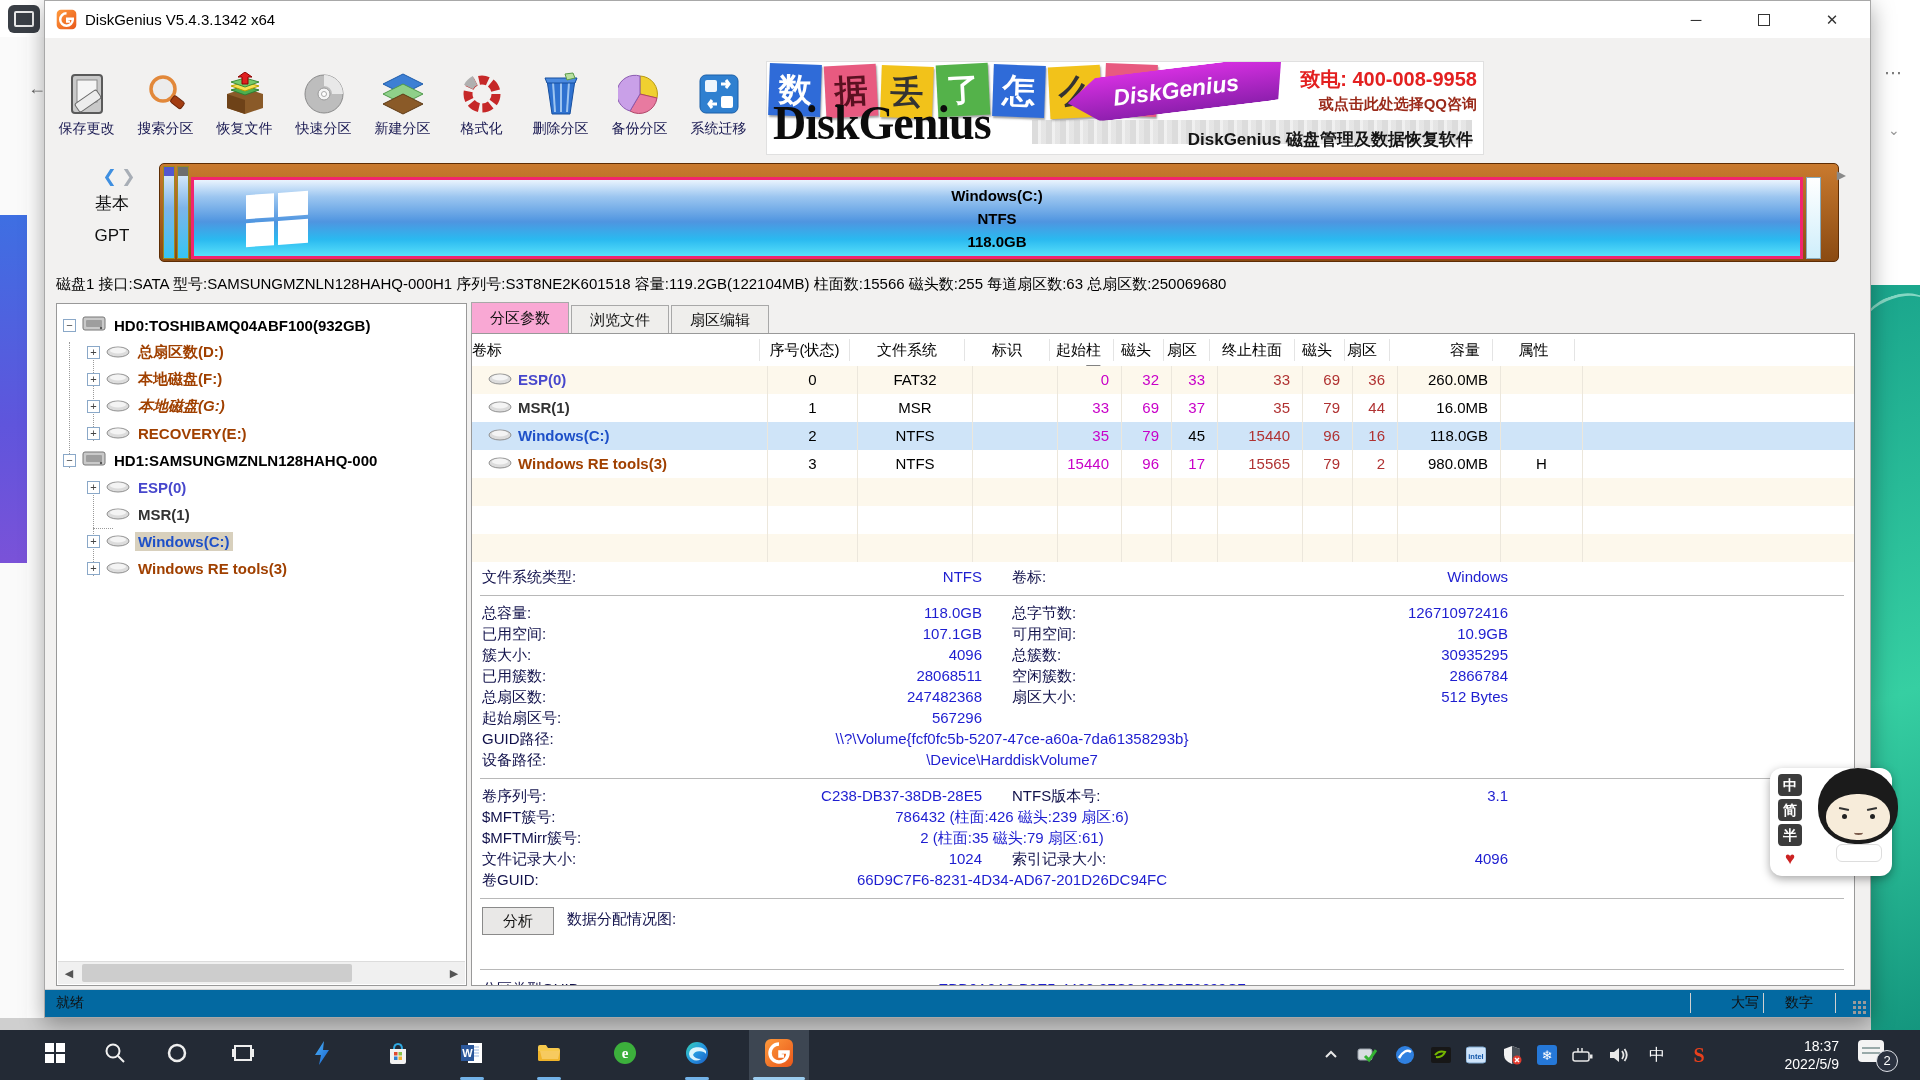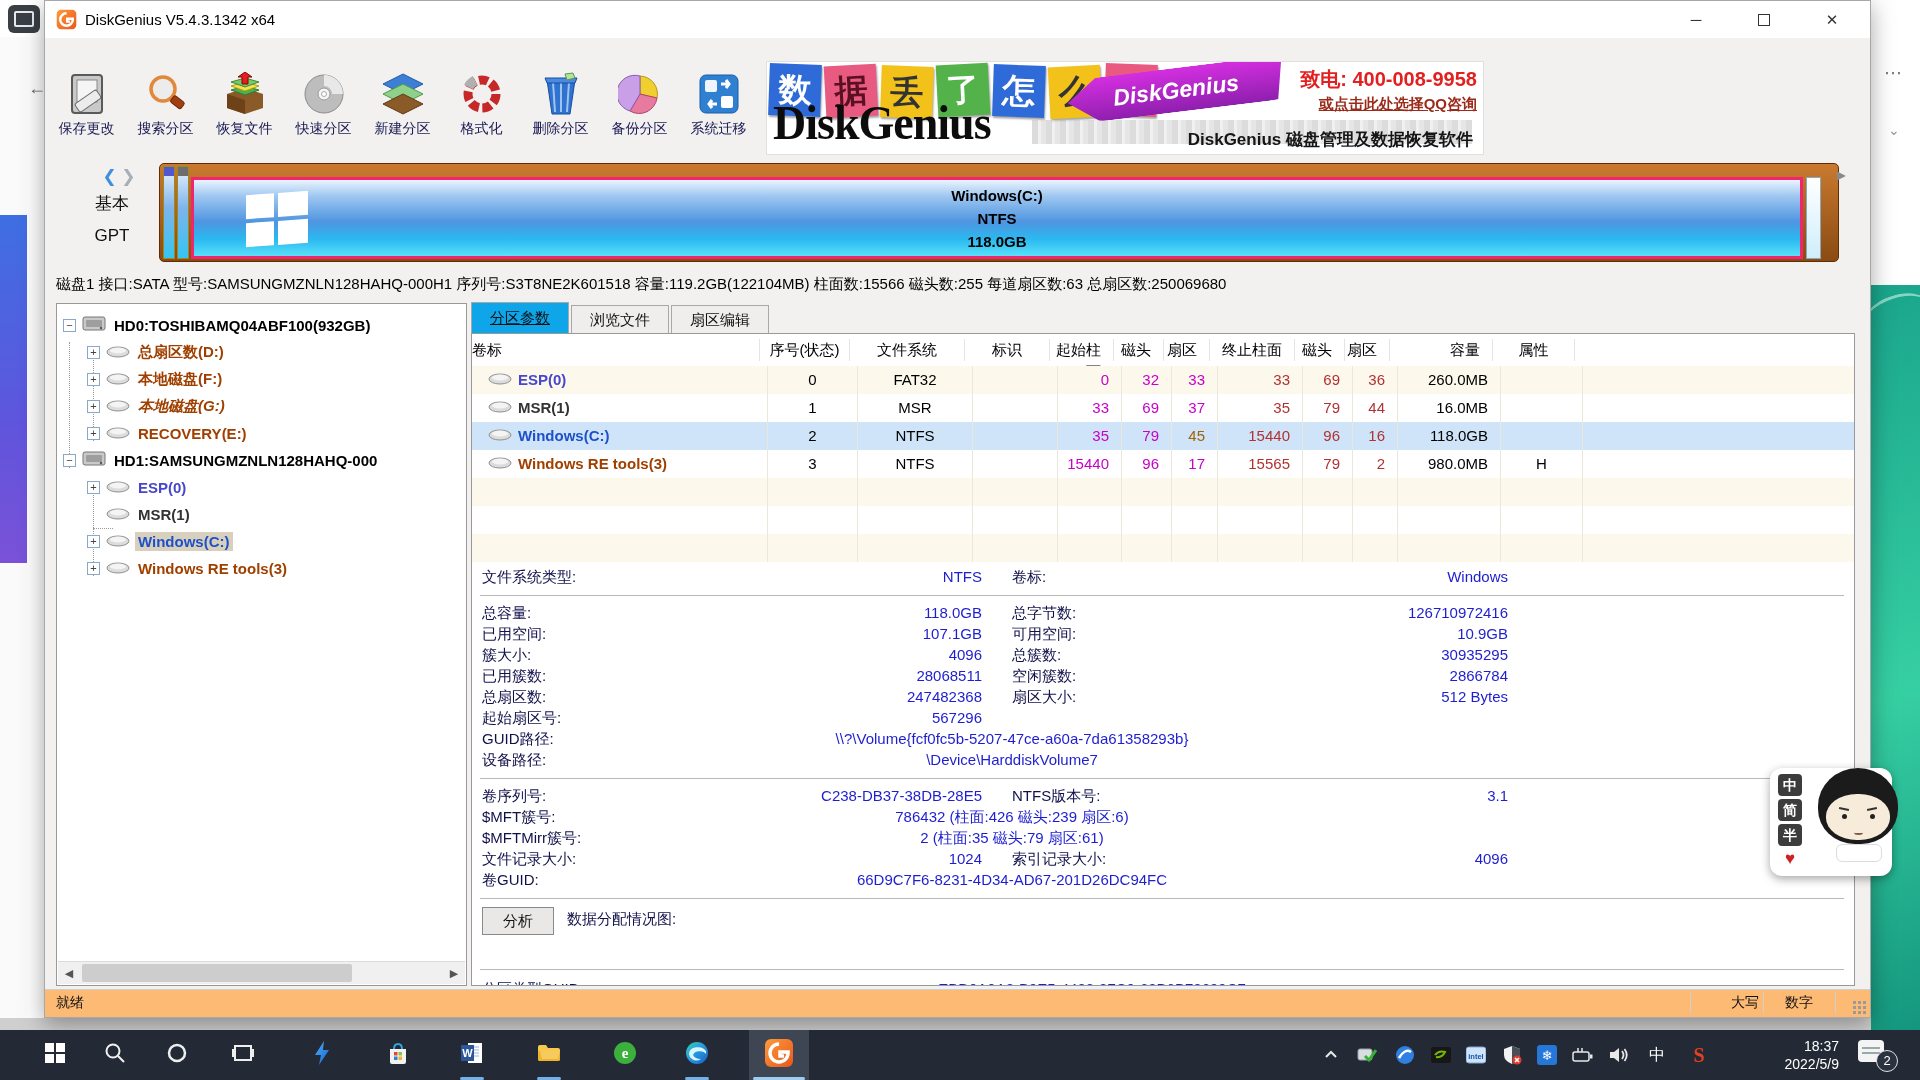--- a/index.html
+++ b/index.html
@@ -40,21 +40,21 @@
   .tool-ico{width:46px;height:48px;margin-top:4px;display:flex;align-items:center;justify-content:center;}
   .tool-lab{font-size:14px;color:#1a1a52;margin-top:2px;white-space:nowrap;}
 
   
   .banner{position:absolute;left:721px;top:-3px;width:718px;height:94px;background:#fff;overflow:hidden;border:1px solid #e0e0e0;box-sizing:border-box;}
   .tiles{position:absolute;left:2px;top:2px;display:flex;gap:4px;}
   .tile{width:52px;height:52px;display:flex;align-items:center;justify-content:center;font-size:33px;font-weight:bold;box-shadow:1px 2px 2px rgba(0,0,0,.35);}
   .ribbon{position:absolute;left:300px;top:6px;width:218px;height:44px;background:linear-gradient(180deg,#d42fe0,#8e1fae);transform:rotate(-7deg);clip-path:polygon(0 50%,14% 0,100% 0,96% 100%,14% 100%);display:flex;align-items:center;justify-content:center;color:#fff;font-style:italic;font-weight:bold;font-size:23px;}
   .phone{position:absolute;right:6px;top:4px;text-align:right;}
   .phone-l1{font-size:20px;font-weight:bold;color:#e32020;}
-  .phone-l2{font-size:15px;font-weight:bold;color:#9a2a1a;margin-top:2px;text-decoration:underline;}
+  .phone-l2{font-size:15px;font-weight:bold;color:#9a2a1a;margin-top:2px;}
   .bnr-logo{position:absolute;left:6px;top:34px;font-family:"Liberation Serif","DejaVu Serif",serif;font-weight:bold;font-size:46px;color:#0c0c0c;letter-spacing:-1px;transform:scaleY(1.05);}
   .bnr-ghost{position:absolute;left:265px;top:58px;width:440px;height:24px;background:repeating-linear-gradient(90deg,#b9b9b9 0 6px,#e2e2e2 6px 9px,#cccccc 9px 14px);opacity:.5;}
   .bnr-tag{position:absolute;right:10px;bottom:3px;font-size:17px;font-weight:600;color:#151515;}
 
   
   .diskpanel{position:absolute;left:0;top:157px;width:100%;height:109px;background:#f2f1f0;}
   .nav-arrows{position:absolute;left:44px;top:8px;width:60px;text-align:center;font-size:17px;font-weight:bold;}
   .nav-arrows .a1{color:#3f8fe0;} .nav-arrows .a2{color:#a8aeb6;}
   .dtype{position:absolute;left:21px;width:92px;text-align:center;font-size:17px;color:#111;}
   .dtype.l1{top:34px;} .dtype.l2{top:68px;}
@@ -83,21 +83,21 @@
   .dotline{position:absolute;border-left:1px dotted #9a9a9a;width:0;}
   .dotstub{position:absolute;border-top:1px dotted #9a9a9a;height:0;}
   .hscroll{position:absolute;left:1px;right:1px;bottom:1px;height:22px;background:#f0f0f0;border-top:1px solid #dcdcdc;}
   .hs-btn{position:absolute;top:0;width:22px;height:22px;display:flex;align-items:center;justify-content:center;font-size:11px;color:#555;background:#f0f0f0;}
   .hs-thumb{position:absolute;left:24px;top:2px;width:270px;height:18px;background:#cdcdcd;border-radius:2px;}
 
   
   .rightpanel{position:absolute;left:426px;top:302px;width:1384px;height:683px;}
   .tabs{position:absolute;left:0;top:0;height:30px;display:flex;align-items:flex-end;}
   .tab{height:27px;line-height:27px;padding:0 18px;font-size:15px;background:#efeeec;border:1px solid #a8a8a8;border-bottom:none;margin-right:2px;color:#111;}
-  .tab.active{height:30px;line-height:30px;background:#0ea5e9;position:relative;z-index:3;text-decoration:underline;}
+  .tab.active{height:30px;line-height:30px;background:#f9a8d4;position:relative;z-index:3;}
   .rcontent{position:absolute;left:0;top:30px;right:0;bottom:0;background:#fff;border:1px solid #999;box-sizing:border-box;overflow:hidden;}
   .thead{display:flex;height:32px;align-items:center;background:#fff;}
   .th{font-size:15px;color:#000;box-sizing:border-box;border-right:1px solid #e4e4e4;height:22px;line-height:22px;}
   .trowt{display:flex;height:28px;align-items:center;}
   .td{font-size:15px;box-sizing:border-box;border-right:1px solid #ece7dc;height:28px;line-height:28px;overflow:hidden;}
   .td.name{display:flex;align-items:center;font-weight:bold;}
   .td.name svg{margin:0 6px 0 16px;flex:none;}
   .row-cream{background:#fdf8ec;} .row-white{background:#fff;} .row-sel{background:#cfe4f8;}
   .details{position:absolute;left:0;top:234px;right:2px;}
   .drow{position:relative;height:21px;font-size:15px;}
@@ -106,21 +106,21 @@
   .dval1{position:absolute;left:150px;width:360px;text-align:right;color:#1e1ed0;}
   .dval2{position:absolute;left:700px;width:336px;text-align:right;color:#1e1ed0;}
   .dvalf{position:absolute;left:150px;width:780px;text-align:center;color:#1e1ed0;}
   .dsep{height:1px;background:#b8b8b8;margin:6px 8px 8px 8px;}
   .analysis{position:relative;height:28px;margin-top:8px;}
   .abtn{position:absolute;left:10px;top:0;width:70px;height:26px;background:#e9e8e7;border:1px solid #8a8a8a;font-size:15px;text-align:center;line-height:26px;color:#111;}
   .albl{position:absolute;left:95px;top:3px;font-size:15px;color:#10104a;}
   .clipped{position:relative;height:22px;margin-top:10px;font-size:15px;}
 
   
-  .statusbar{position:absolute;left:0;bottom:0;width:100%;height:28px;background:#fdba74;border-top:1px solid #cfcfcf;box-sizing:border-box;font-size:14px;color:#111;}
+  .statusbar{position:absolute;left:0;bottom:0;width:100%;height:28px;background:#0369a1;border-top:1px solid #cfcfcf;box-sizing:border-box;font-size:14px;color:#111;}
   .sb-ready{position:absolute;left:11px;top:4px;}
   .sb-sep{position:absolute;top:3px;width:1px;height:20px;background:#d0d0d0;}
   .sb-cell{position:absolute;top:4px;width:64px;text-align:center;}
   .sb-grip{position:absolute;right:4px;bottom:3px;width:14px;height:14px;background-image:radial-gradient(#9a9a9a 1.5px,transparent 1.6px);background-size:5px 5px;}
 
   
   .taskbar{position:absolute;left:0;top:1030px;width:1920px;height:50px;background:#232a35;}
   .tb-btn{position:absolute;top:0;width:48px;height:50px;display:flex;align-items:center;justify-content:center;}
   .tb-btn.active-app{background:#3d4652;width:60px;}
   .tb-under{position:absolute;bottom:0;left:50%;transform:translateX(-50%);width:24px;height:3px;background:#72b2e8;border-radius:2px;}
@@ -508,21 +508,21 @@
                     <ellipse cx="12" cy="6" rx="11" ry="5" fill="#dcdcdc" stroke="#909090"></ellipse>
                     <ellipse cx="12" cy="4.5" rx="8" ry="3" fill="#f4f4f4"></ellipse>
                   </svg></span>
                 <span style="color: rgb(30, 80, 200);">Windows(C:)</span>
               </div>
               <div class="td row-sel" style="width: 90px; text-align: center;">2</div>
               <div class="td row-sel" style="width: 115px; text-align: center;">NTFS</div>
               <div class="td row-sel" style="width: 85px; text-align: center;"></div>
               <div class="td row-sel" style="width: 64px; text-align: right; padding-right: 12px; color: rgb(200, 0, 200);">35</div>
               <div class="td row-sel" style="width: 50px; text-align: right; padding-right: 12px; color: rgb(200, 0, 200);">79</div>
-              <div class="td row-sel" style="width: 46px; text-align: right; padding-right: 12px; color: #a16207;">45</div>
+              <div class="td row-sel" style="width: 46px; text-align: right; padding-right: 12px; color: #000000;">45</div>
               <div class="td row-sel" style="width: 85px; text-align: right; padding-right: 12px; color: rgb(176, 50, 50);">15440</div>
               <div class="td row-sel" style="width: 50px; text-align: right; padding-right: 12px; color: rgb(176, 50, 50);">96</div>
               <div class="td row-sel" style="width: 45px; text-align: right; padding-right: 12px; color: rgb(176, 50, 50);">16</div>
               <div class="td row-sel" style="width: 103px; text-align: right; padding-right: 12px;">118.0GB</div>
               <div class="td row-sel" style="width: 82px; text-align: center;"></div>
               <div class="td row-sel" style="flex: 1 1 0%; border-right: none;"></div>
             </div>
             <div class="trowt row-white">
               <div class="td name row-white" style="width: 296px;">
                 <span><svg width="24" height="12">

